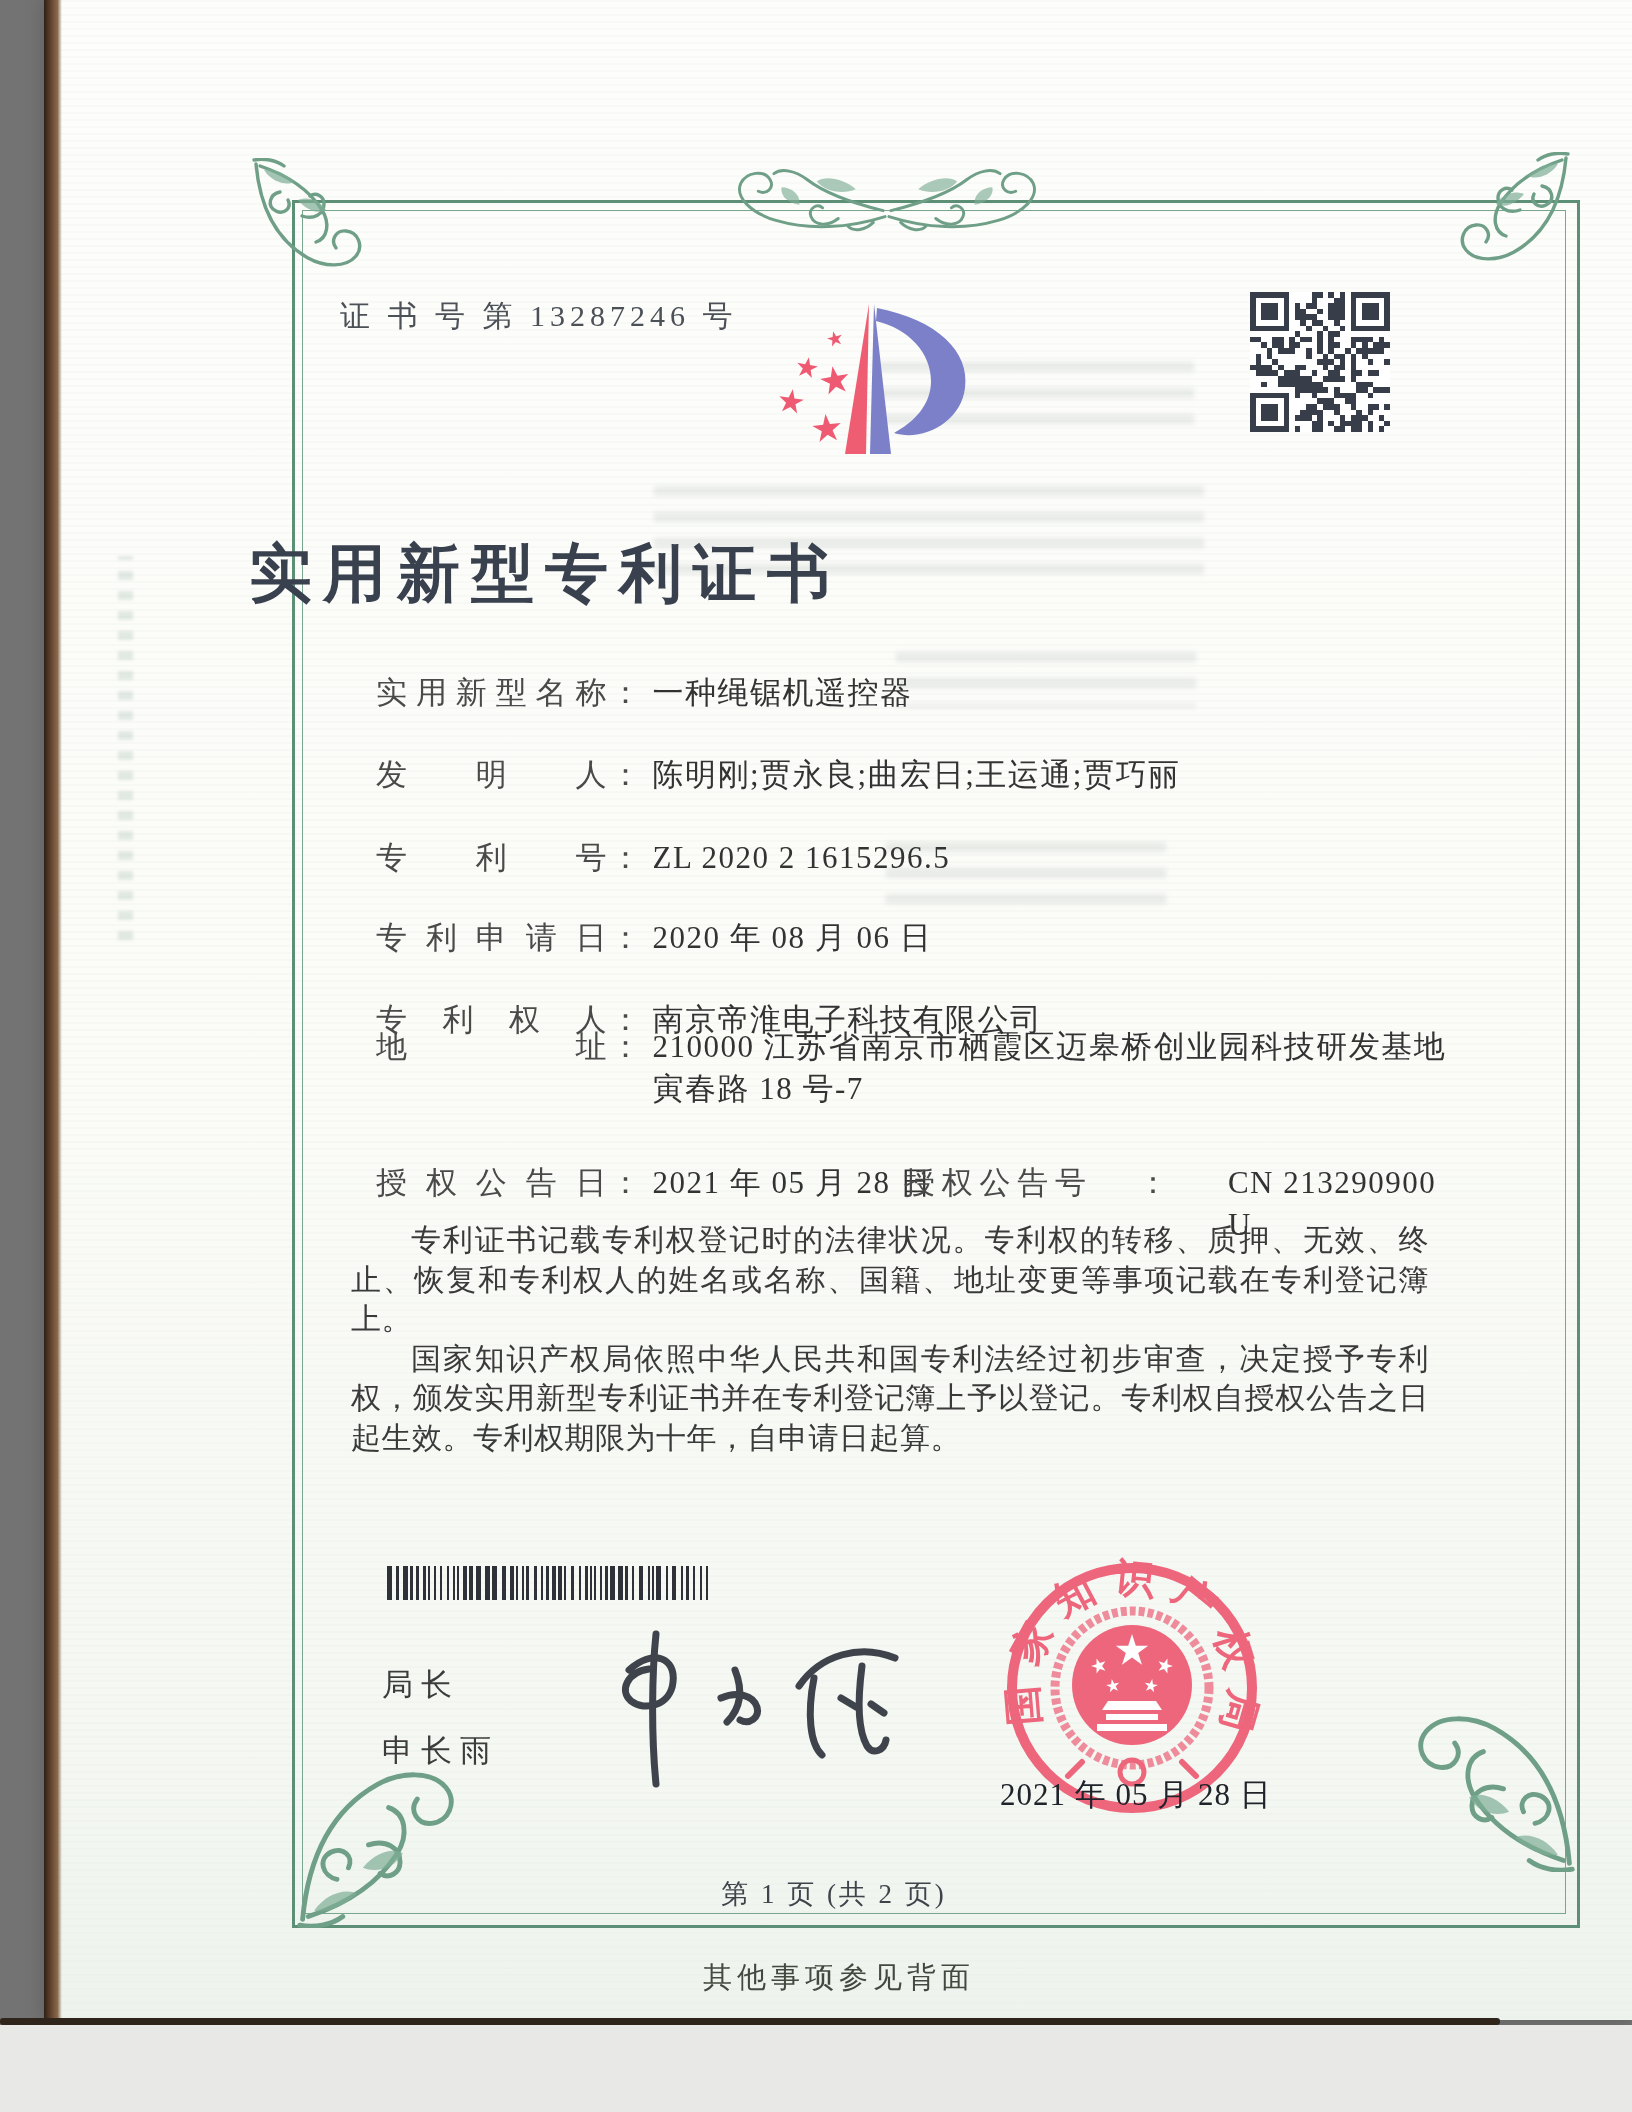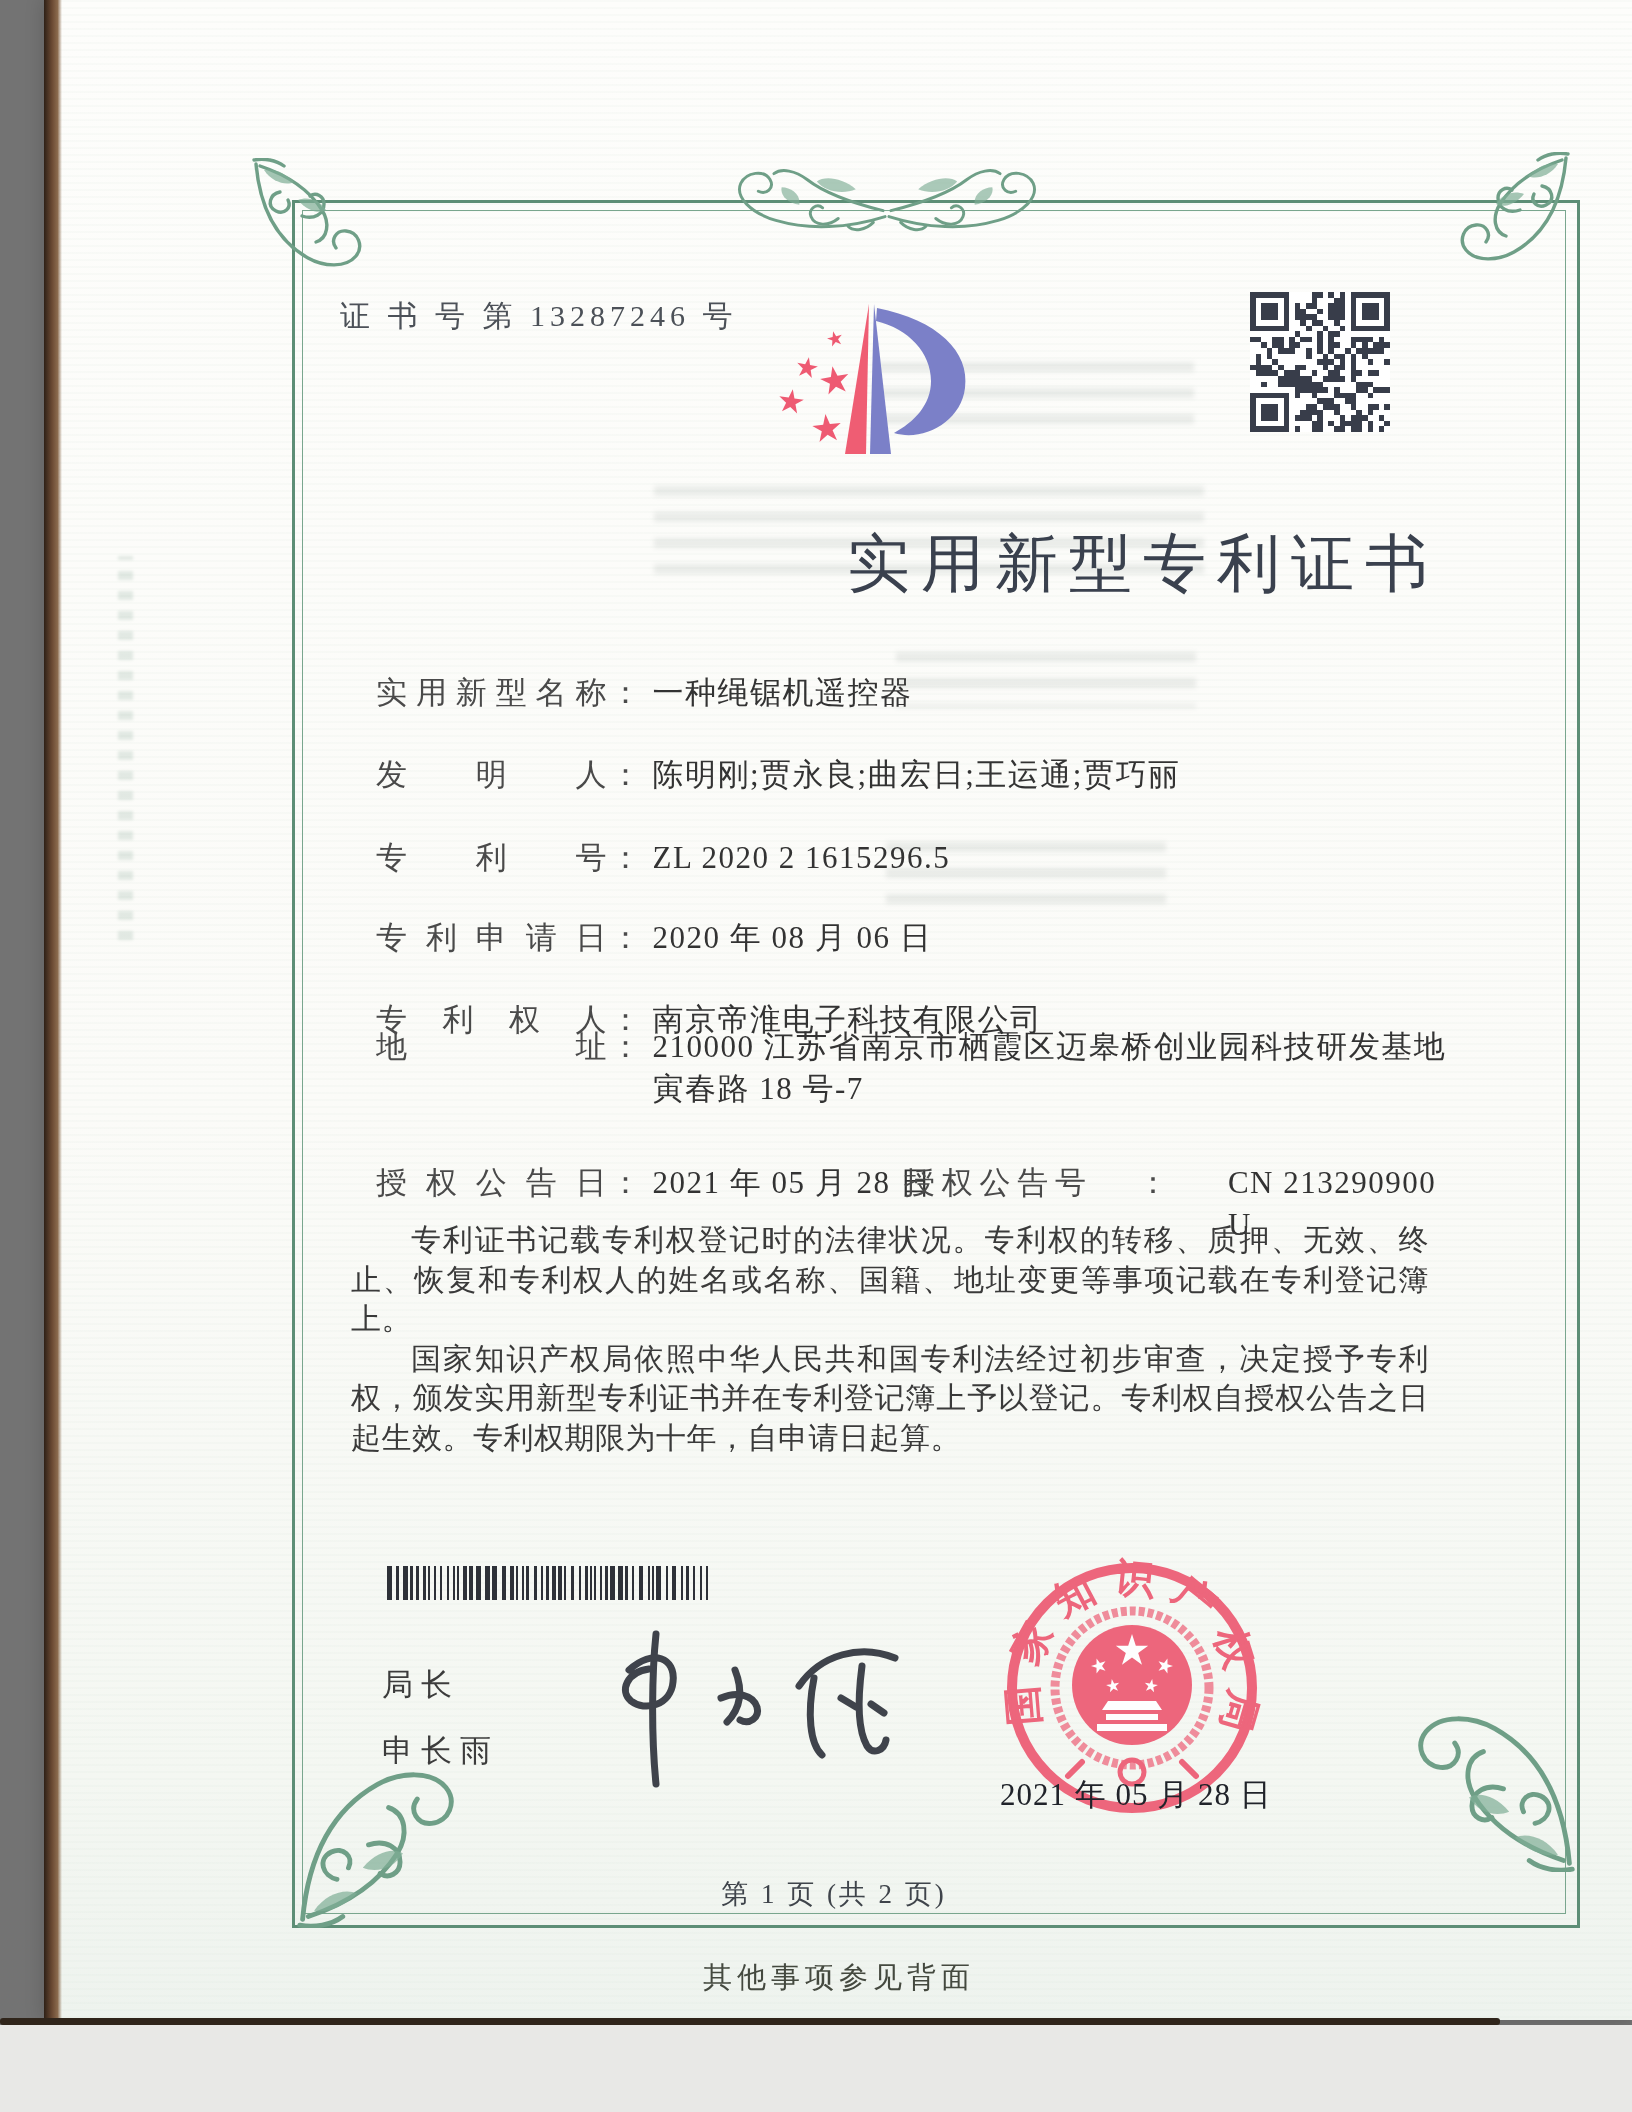--- a/index.html
+++ b/index.html
@@ -21,22 +21,22 @@
   .frame-inner{position:absolute;left:258px;top:210px;width:1262px;height:1702px;border:1px solid #79a68e;}
   .ornament{position:absolute;pointer-events:none;}
 
   
   .smudge{position:absolute;opacity:.12;filter:blur(2.5px);
     background:repeating-linear-gradient(180deg,#6a7a74 0 10px,rgba(255,255,255,0) 10px 26px);}
   .smudge-v{position:absolute;opacity:.16;filter:blur(1.5px);
     background:repeating-linear-gradient(0deg,#5e8a74 0 9px,rgba(255,255,255,0) 9px 20px);}
 
   .cert-no{position:absolute;left:296px;top:296px;font-size:30px;letter-spacing:5px;color:#4c5158;}
-  .title{position:absolute;left:190px;top:516px;width:1200px;margin:5px;text-align:right;
-    font-size:63px;font-weight:400;letter-spacing:11px;color:#3a414e;}
+  .title{position:absolute;left:190px;top:516px;width:1200px;margin:15px;text-align:left;
+    font-size:63px;font-weight:700;letter-spacing:11px;color:#3a414e;}
 
   .fields{position:absolute;left:332px;top:0;width:1090px;color:#3e3e3e;font-size:31px;}
   .frow{position:absolute;left:0;display:flex;align-items:flex-start;line-height:42px;letter-spacing:1.5px;}
   .flabel{display:inline-block;width:232px;text-align:justify;text-align-last:justify;color:#4a4a4a;}
   .fcolon{display:inline-block;margin:0 10px 0 2px;color:#4a4a4a;}
   .fvalue{color:#333;}
   .r1{top:672px;} .r2{top:754px;} .r3{top:837px;} .r4{top:917px;} .r5{top:999px;} .r6{top:1026px;} .r7{top:1162px;}
   .grant-cell{position:absolute;left:528px;top:0;display:flex;gap:48px;}
   .glabel{display:inline-block;width:186px;text-align:justify;text-align-last:justify;color:#4a4a4a;}
 

